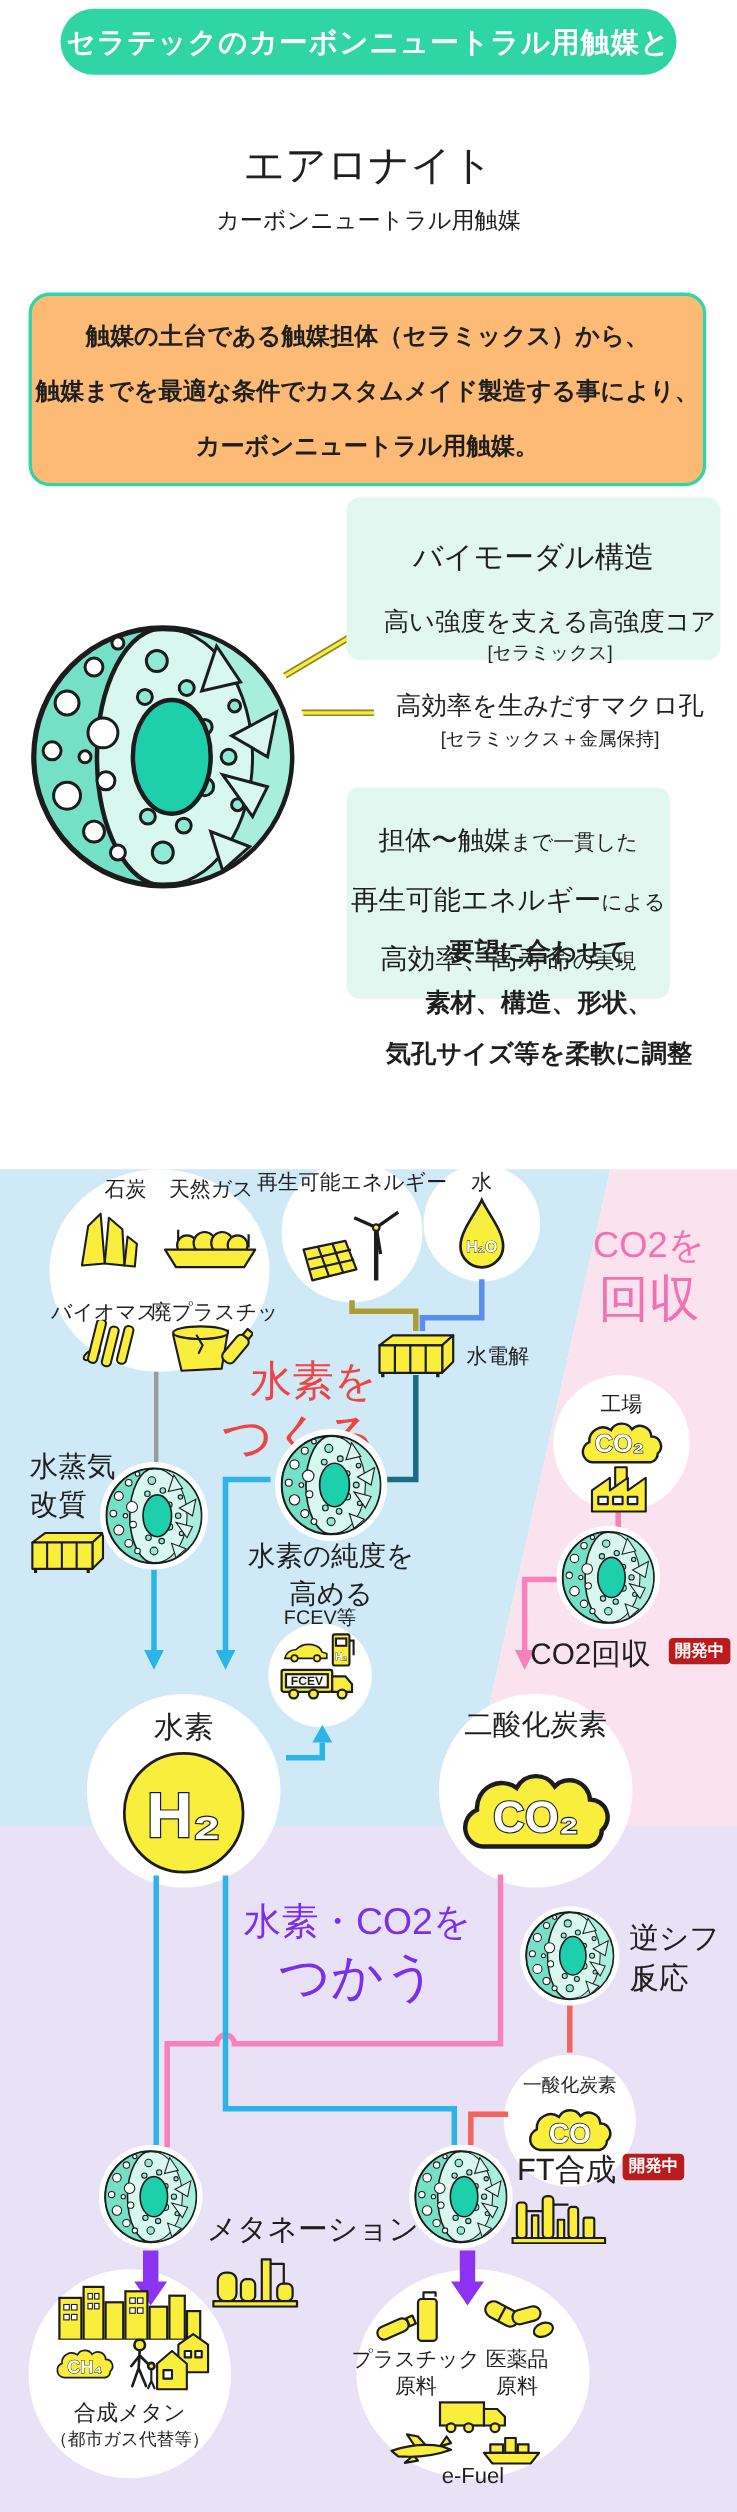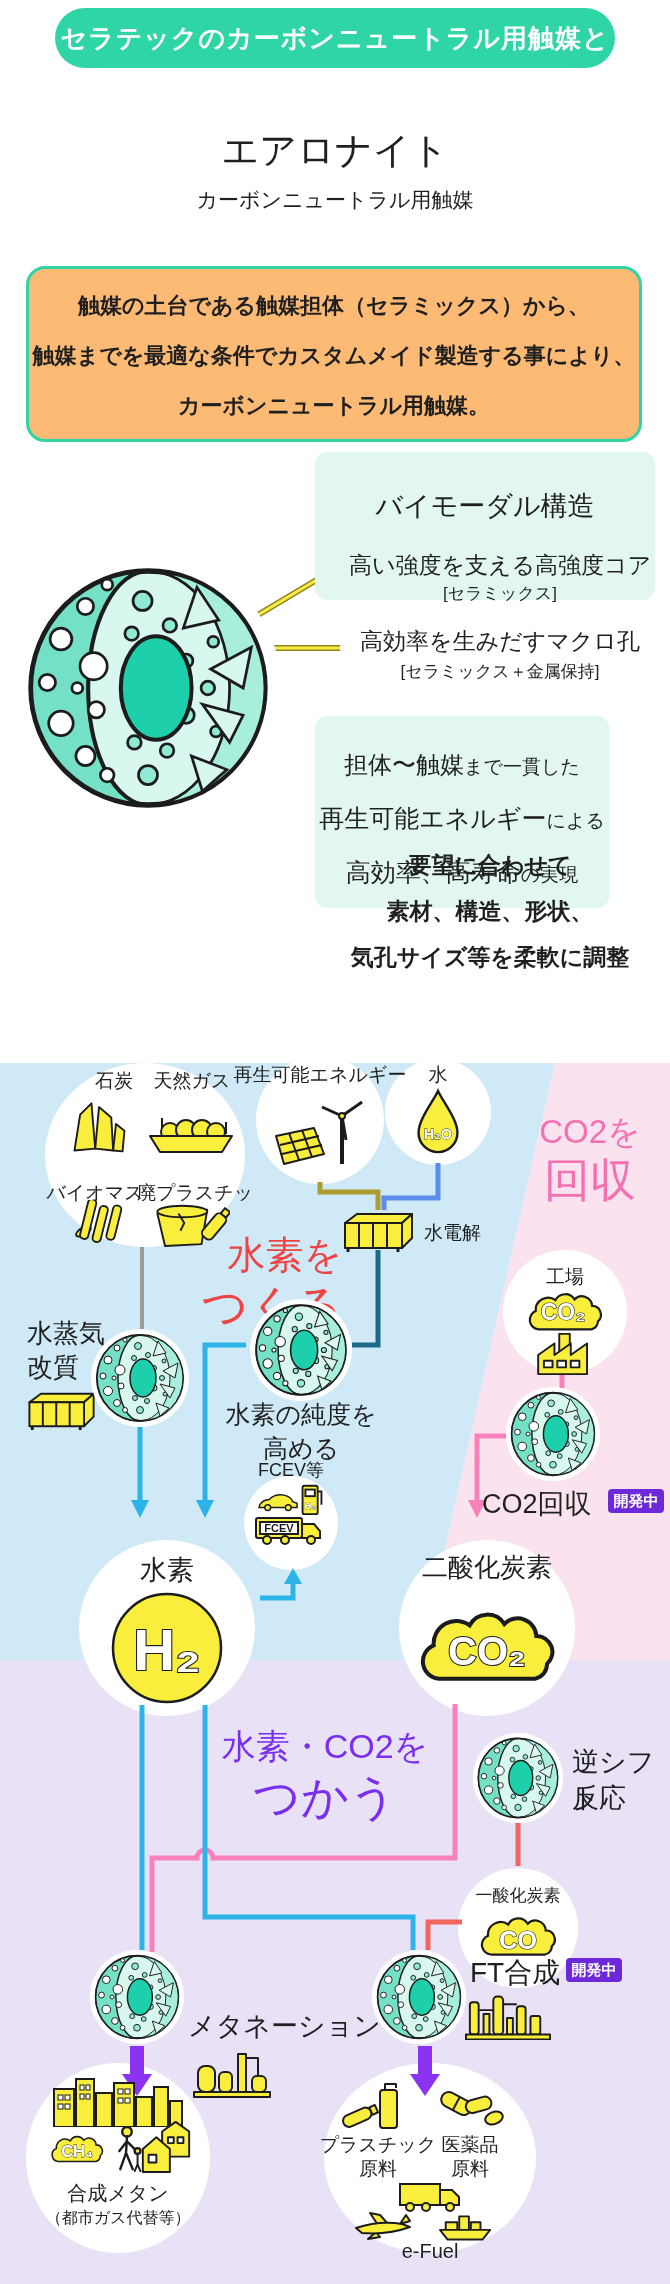--- a/index.html
+++ b/index.html
@@ -7,21 +7,21 @@
        font-family:"Liberation Sans","DejaVu Sans",sans-serif;color:#1f1f1f;overflow:hidden}
   .abs{position:absolute}
   .c{text-align:center}
   .b{font-weight:400}
   .badge{background:#2fd5a5;color:#fff;border-radius:32px;font-size:26px;font-weight:700;
          line-height:60px;text-align:center;letter-spacing:1px}
   .introbox{border:3px solid #2fd5a5;border-radius:19px;background:#fdba74;font-size:22px;
             font-weight:700;text-align:center;line-height:50px;padding-top:12px}
   .mintbox{background:#e3f7f1;border-radius:12px;text-align:center}
   .blue{color:#ef4444}.pink{color:#f471b1}.purple{color:#7a2ff0}
-  .devbadge{background:#6d28d9;color:#fff;font-size:15px;font-weight:700;border-radius:4px;
+  .devbadge{background:#b91c1c;color:#fff;font-size:15px;font-weight:700;border-radius:4px;
             text-align:center;line-height:24px}
   svg text{font-family:"Liberation Sans","DejaVu Sans",sans-serif;font-weight:700}
   .ol{paint-order:stroke}
 </style>
 </head>
 <body>
 
 <svg width="0" height="0" style="position:absolute">
   <defs>
     <symbol id="cat" viewBox="0 0 100 100">

